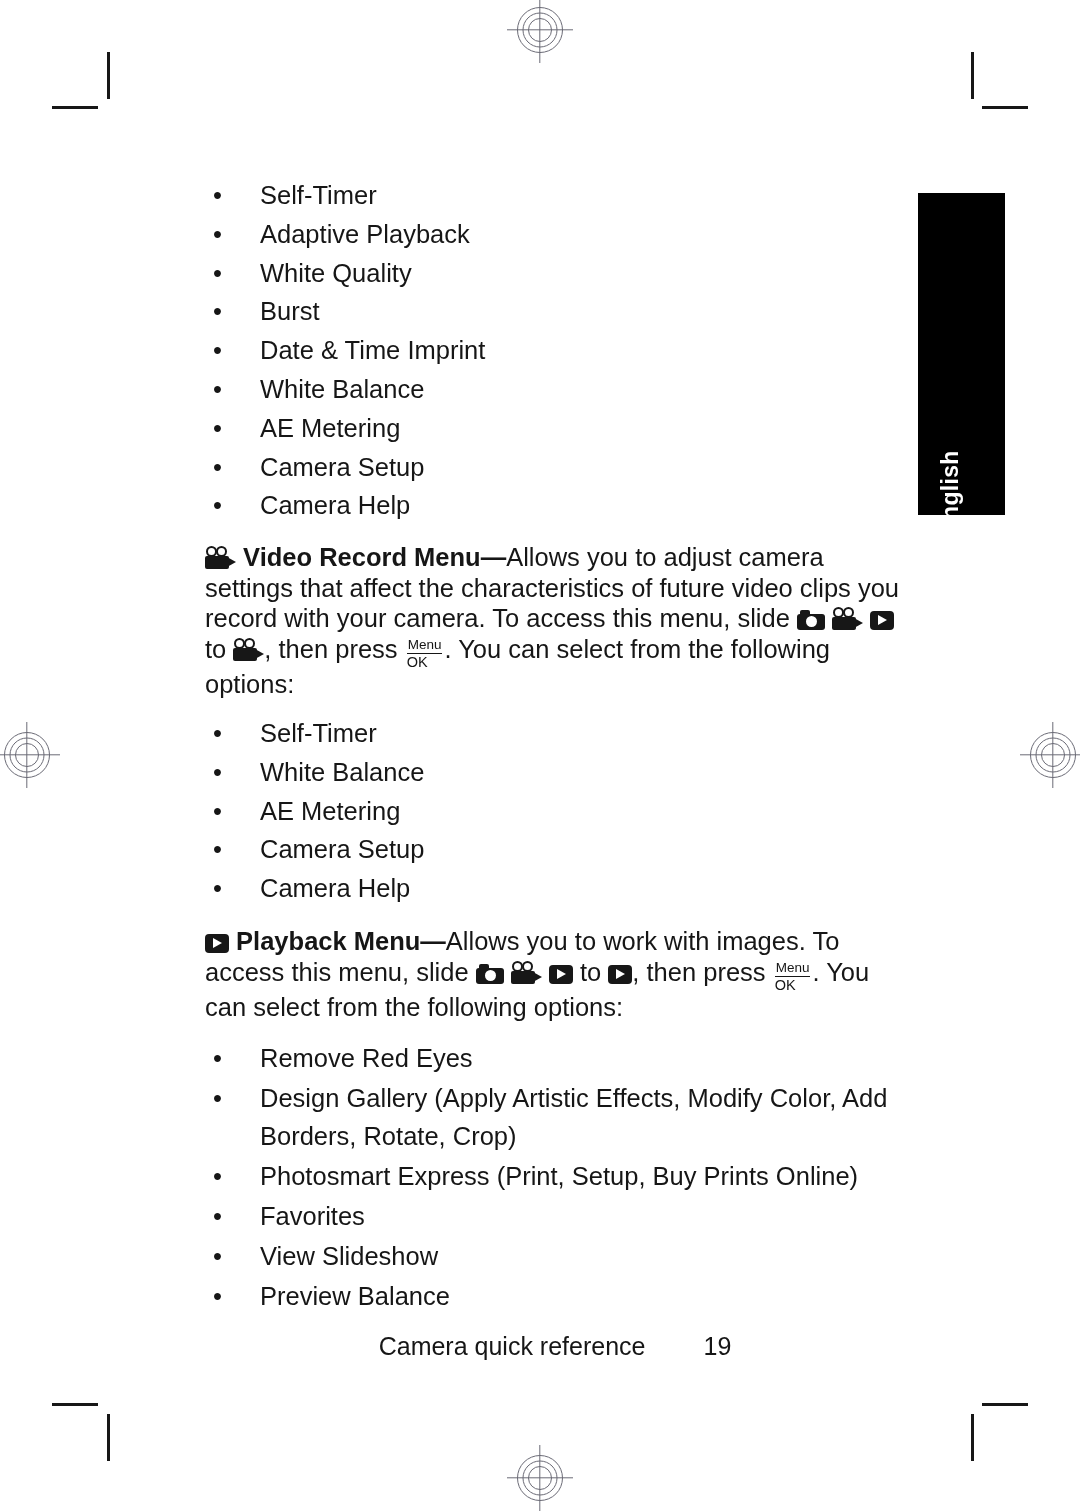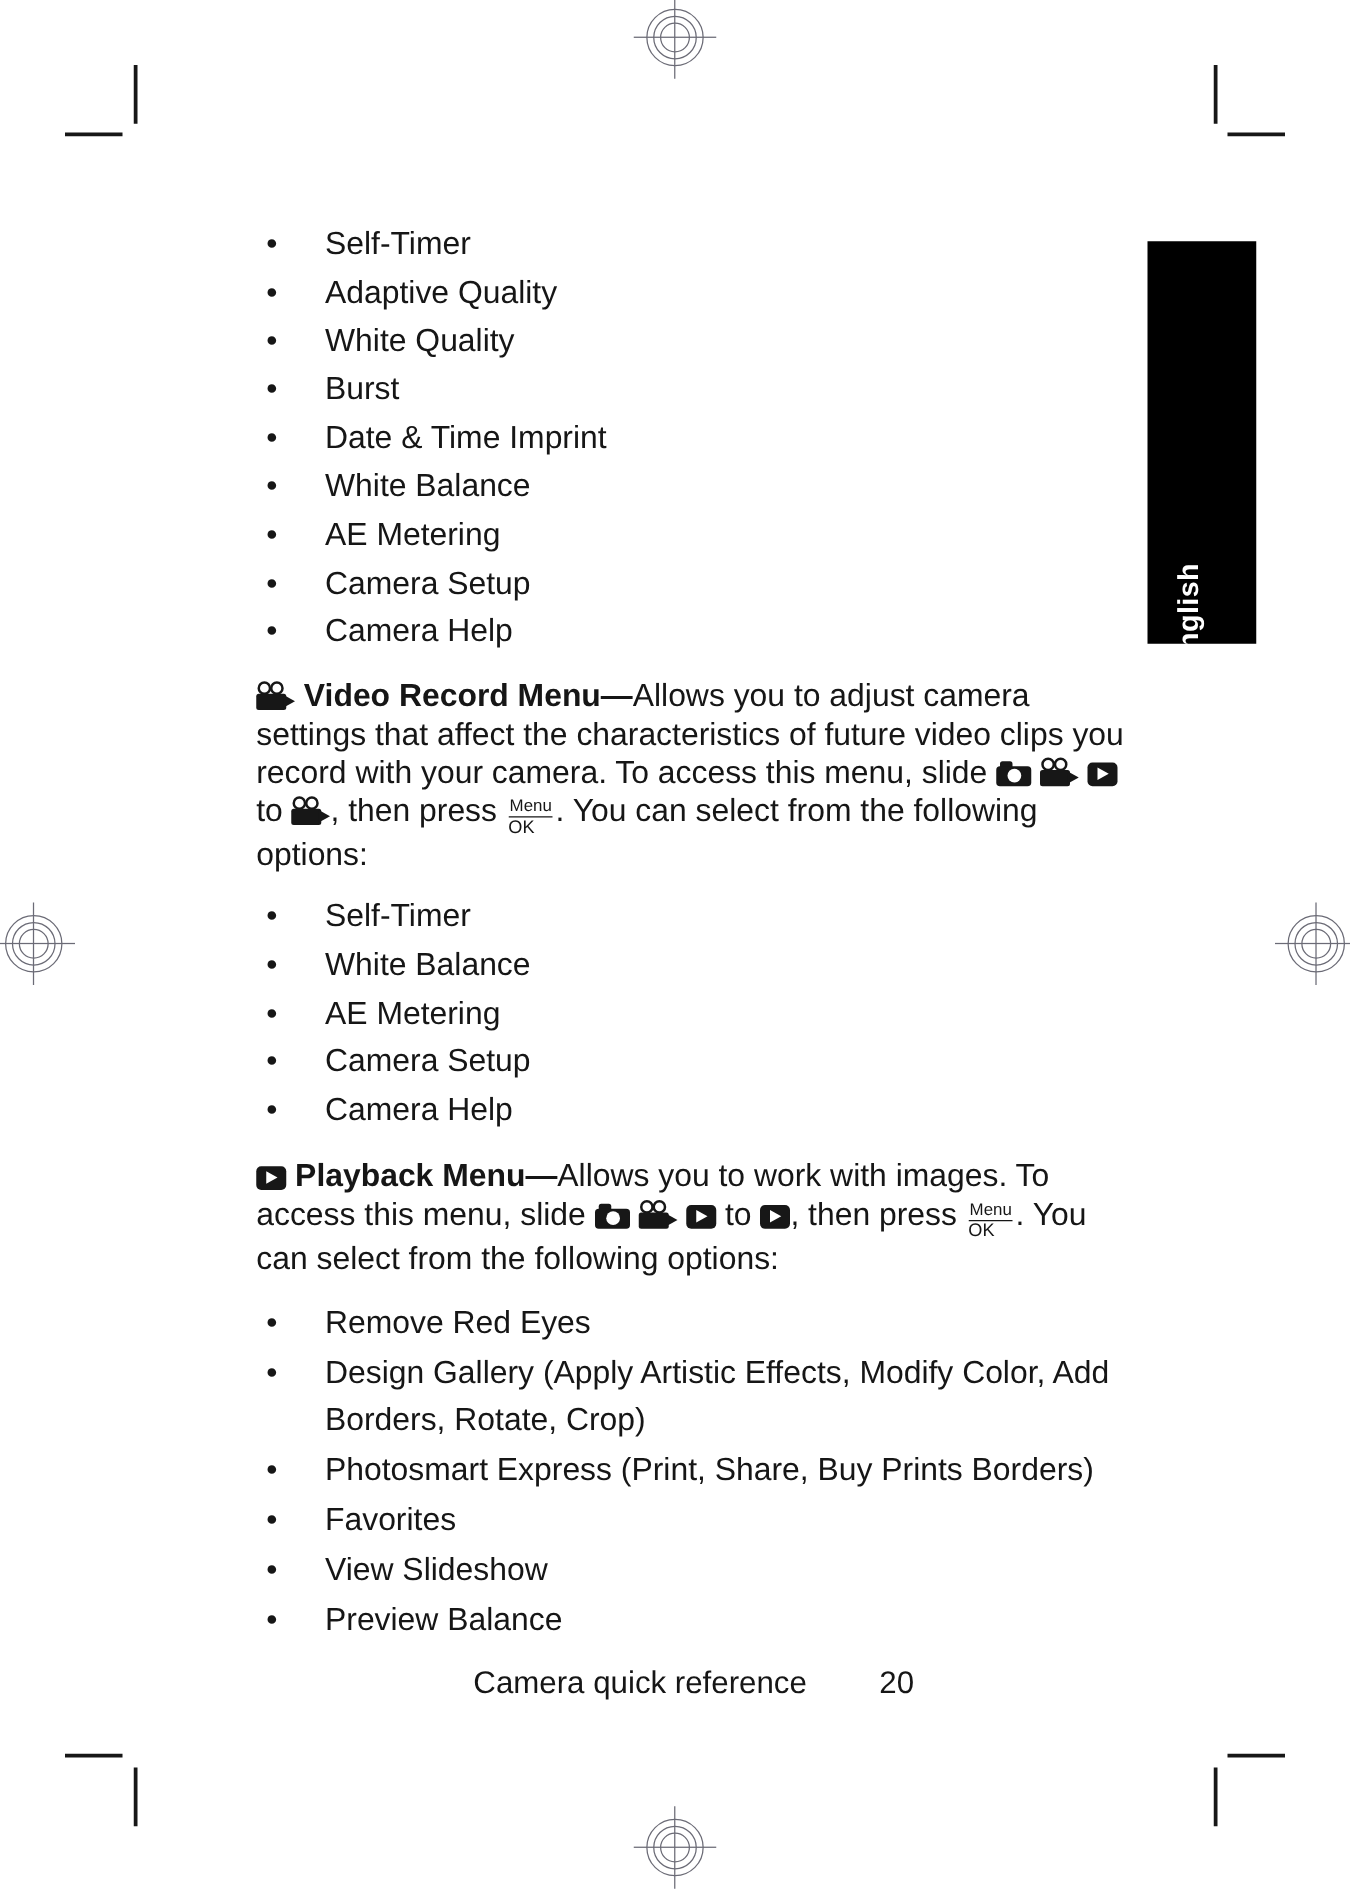--- a/index.html
+++ b/index.html
@@ -330,21 +330,21 @@
   <div class="crop-mark crop-v" style="left:971px; top:1414px; height:47px;"></div>
 
   <div class="lang-tab">
     <span class="lang-text">English</span>
   </div>
 
   <div class="content">
 
     <ul class="bullets loose">
       <li><span class="bullet-dot">•</span><span>Self-Timer</span></li>
-      <li><span class="bullet-dot">•</span><span>Adaptive Quality</span></li>
+      <li><span class="bullet-dot">•</span><span>Adaptive Playback</span></li>
       <li><span class="bullet-dot">•</span><span>White Quality</span></li>
       <li><span class="bullet-dot">•</span><span>Burst</span></li>
       <li><span class="bullet-dot">•</span><span>Date &amp; Time Imprint</span></li>
       <li><span class="bullet-dot">•</span><span>White Balance</span></li>
       <li><span class="bullet-dot">•</span><span>AE Metering</span></li>
       <li><span class="bullet-dot">•</span><span>Camera Setup</span></li>
       <li><span class="bullet-dot">•</span><span>Camera Help</span></li>
     </ul>
 
     <div class="block-gap-a"></div>
@@ -363,28 +363,28 @@
 
     <div class="block-gap-c"></div>
 
     <p class="body-para"><span class="icn icn-play"><span class="play-box"></span><span class="play-tri"></span></span>&nbsp;<span class="para-head">Playback Menu</span><span class="para-head">—</span><span>Allows you to work with images. To access this menu, slide </span><span class="icn icn-camera"><span class="cam-bump"></span><span class="cam-body"></span><span class="cam-lens"></span></span>&nbsp;<span class="icn icn-video"><span class="reel reel-l"></span><span class="reel reel-r"></span><span class="vid-body"></span><span class="vid-lens"></span></span>&nbsp;<span class="icn icn-play"><span class="play-box"></span><span class="play-tri"></span></span><span> to </span><span class="icn icn-play"><span class="play-box"></span><span class="play-tri"></span></span><span>, then press </span><span class="icn-menuok"><span class="mo-top">Menu</span><span class="mo-bot">OK</span></span><span>. You can select from the following options:</span></p>
 
     <div class="block-gap-d"></div>
 
     <ul class="bullets wide">
       <li><span class="bullet-dot">•</span><span>Remove Red Eyes</span></li>
       <li><span class="bullet-dot">•</span><span>Design Gallery (Apply Artistic Effects, Modify Color, Add Borders, Rotate, Crop)</span></li>
-      <li><span class="bullet-dot">•</span><span>Photosmart Express (Print, Share, Buy Prints Borders)</span></li>
+      <li><span class="bullet-dot">•</span><span>Photosmart Express (Print, Setup, Buy Prints Online)</span></li>
       <li><span class="bullet-dot">•</span><span>Favorites</span></li>
       <li><span class="bullet-dot">•</span><span>View Slideshow</span></li>
       <li><span class="bullet-dot">•</span><span>Preview Balance</span></li>
     </ul>
 
   </div>
 
   <div class="footer">
     <div class="foot-inner">
       <span class="foot-title">Camera quick reference</span>
-      <span class="foot-page">20</span>
+      <span class="foot-page">19</span>
     </div>
   </div>
 
 </div>
 
 </body></html>

